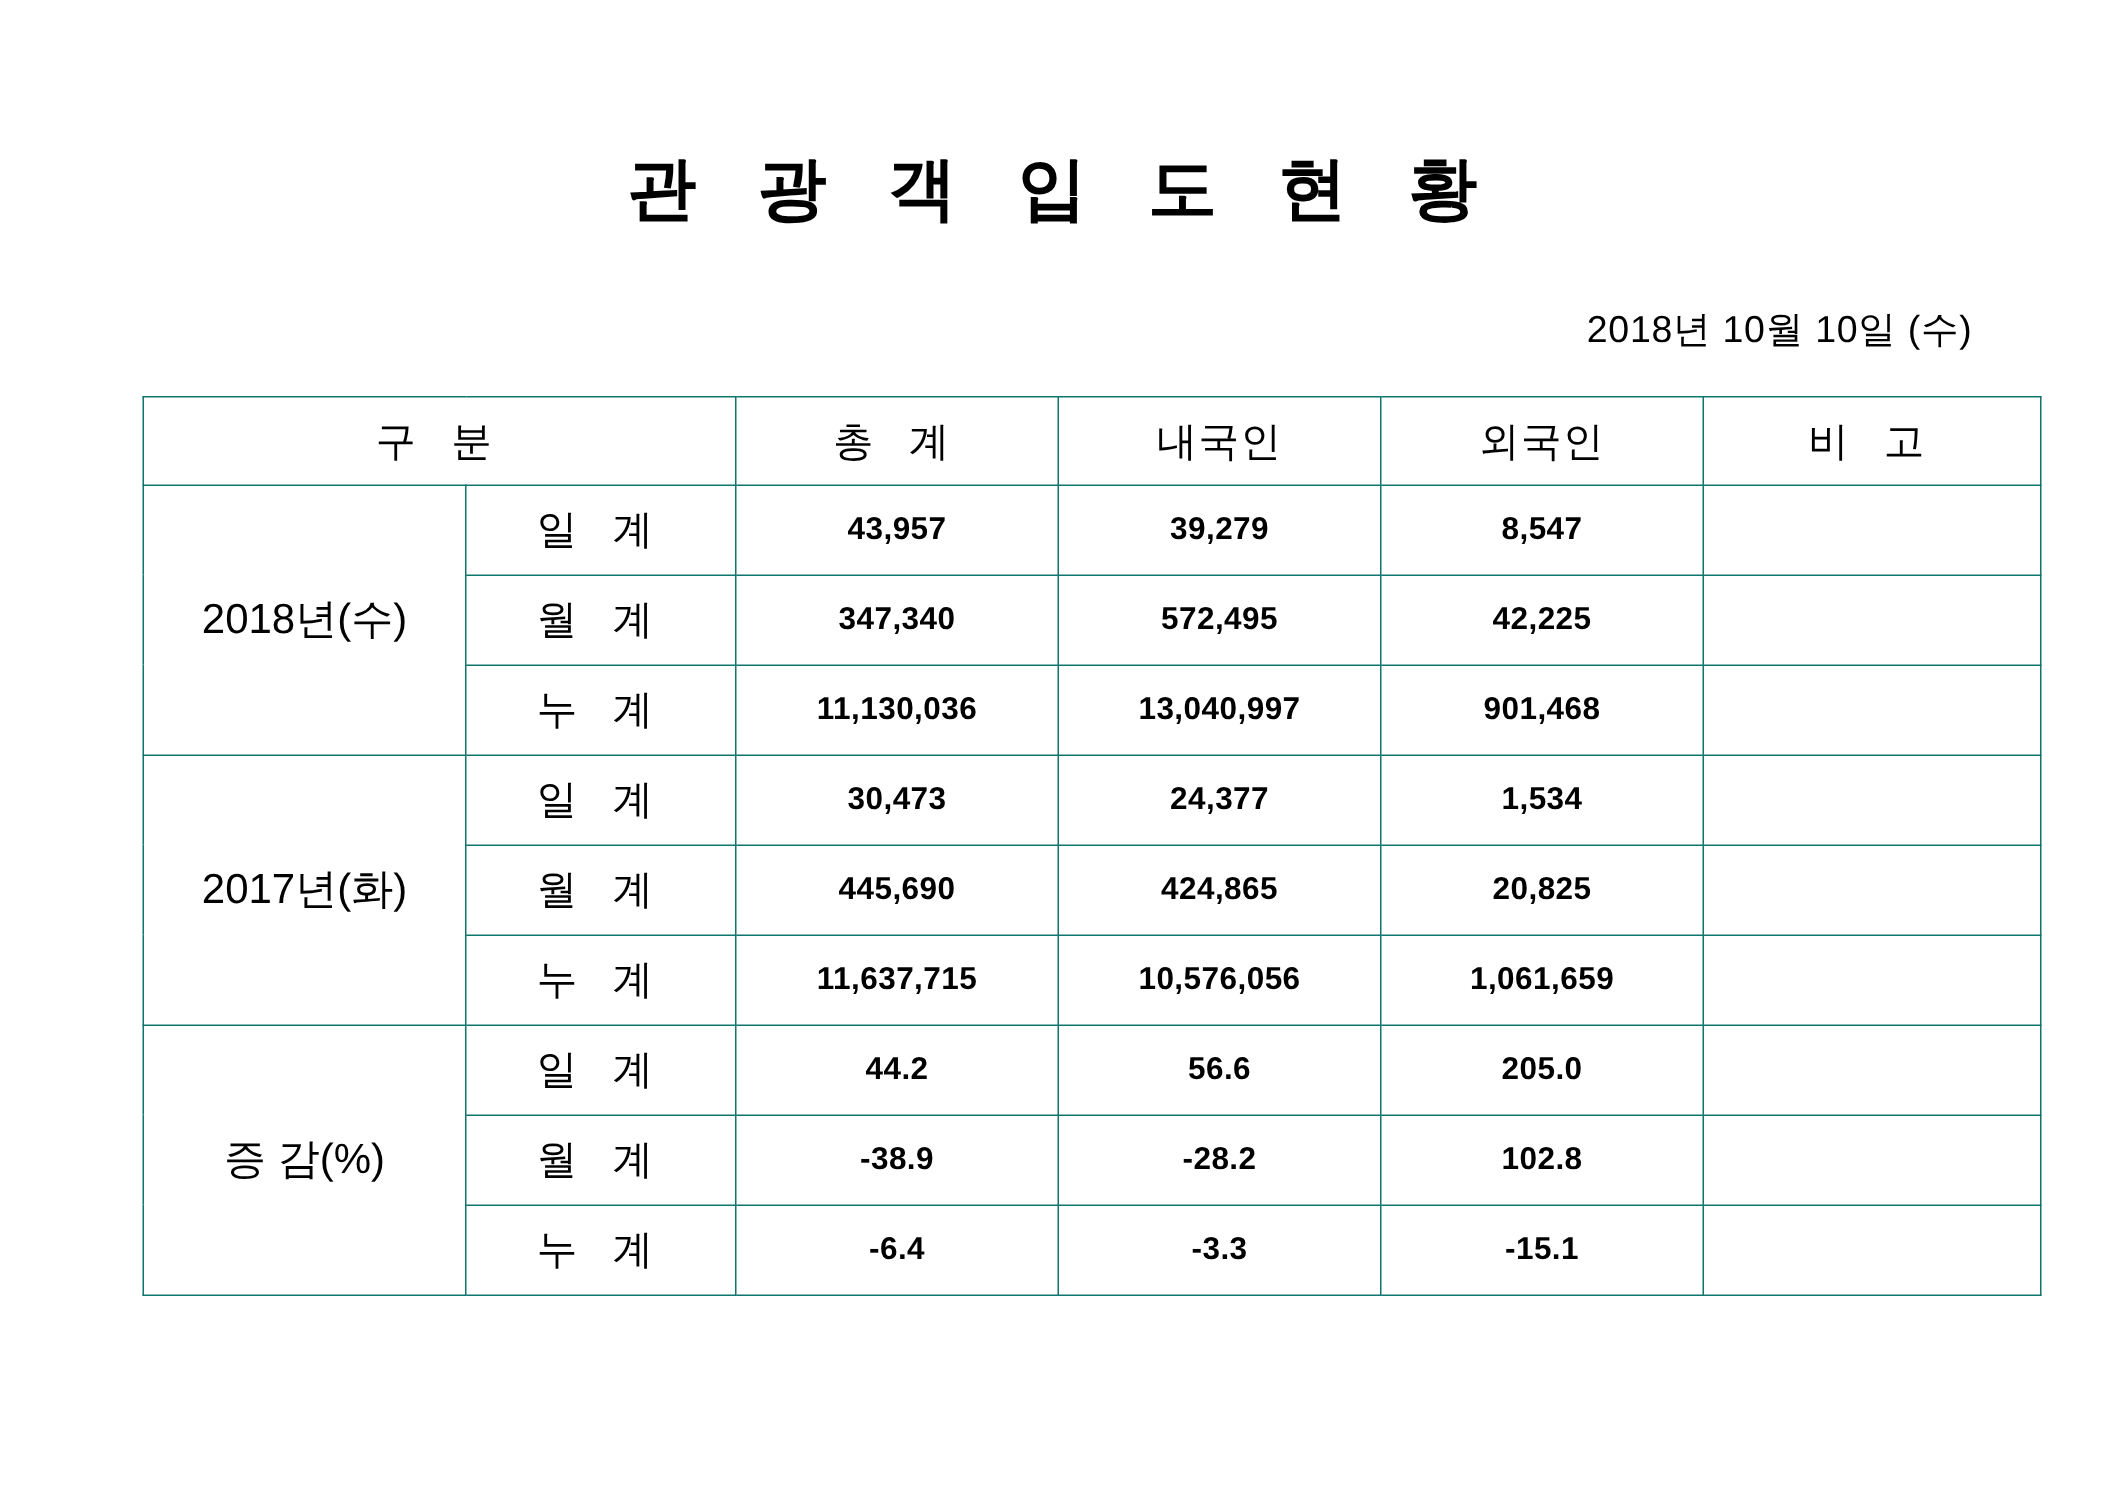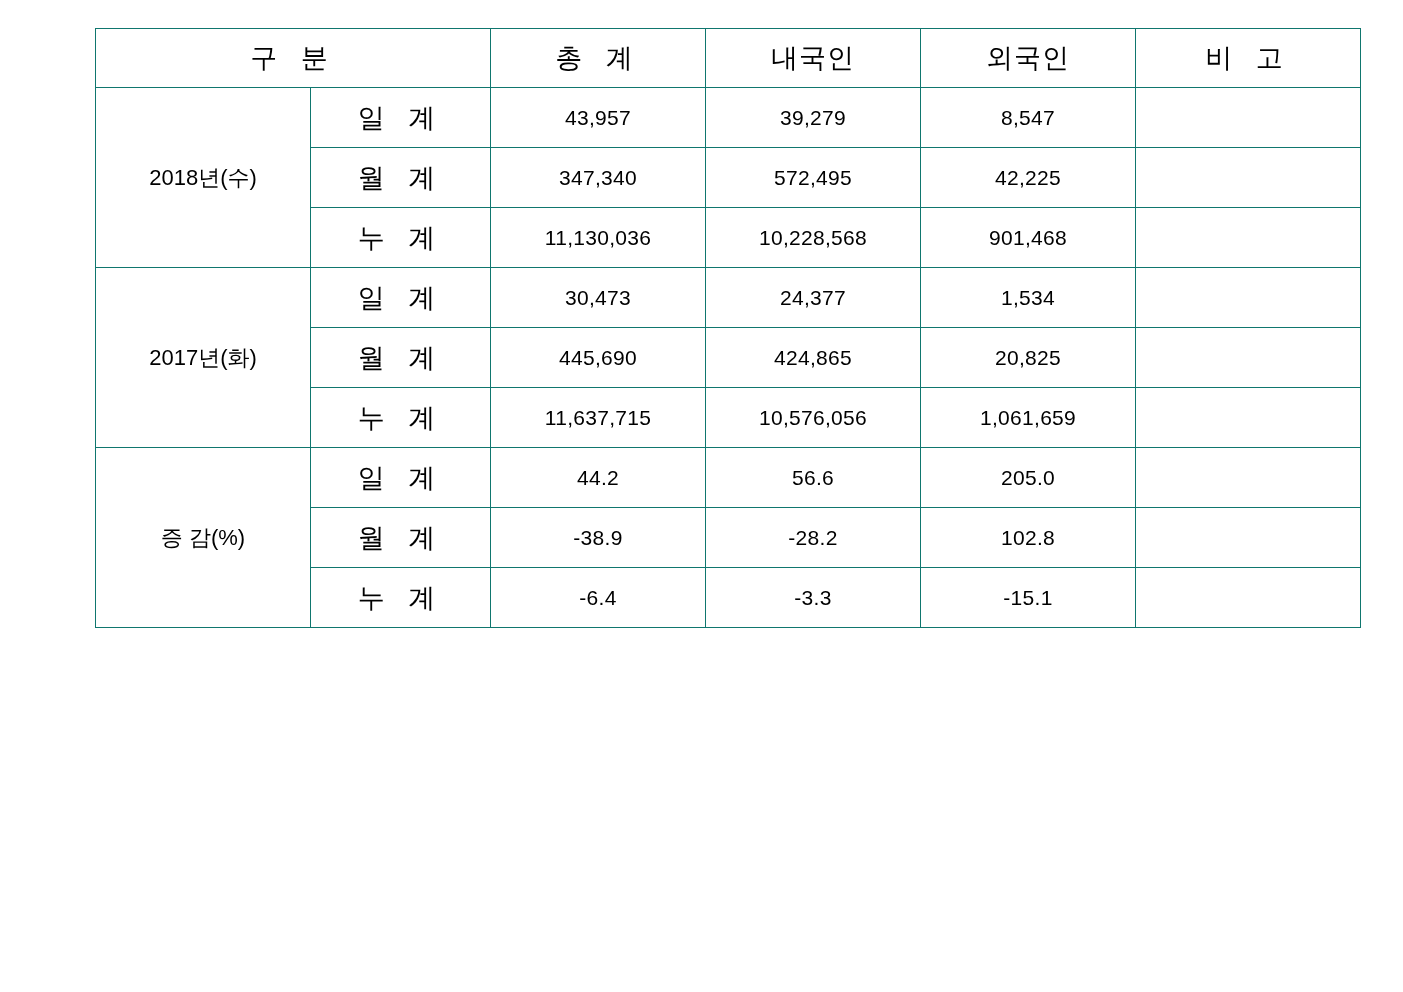--- a/index.html
+++ b/index.html
@@ -62,43 +62,45 @@
     font-size: 27px;
     font-weight: normal;
     letter-spacing: 8px;
     padding-left: 8px;
   }
   thead th.tight {
     letter-spacing: 1px;
     padding-left: 0;
   }
   td.group-label {
-    font-size: 22px;
+    font-size: 28px;
     font-weight: normal;
     letter-spacing: 0px;
   }
   td.sub-label {
     height: 59px;
     font-size: 27px;
     letter-spacing: 8px;
     padding-left: 8px;
   }
   td.value {
     font-size: 21px;
-    font-weight: normal;
+    font-weight: bold;
     letter-spacing: 0.3px;
   }
   td.note { }
 </style>
 </head>
 <body>
 
 <div class="page">
 
+  <div class="doc-title">관 광 객 입 도 현 황</div>
 
+  <div class="doc-date">2018년 10월 10일 (수)</div>
 
   <table class="report">
     <colgroup>
       <col class="col-group">
       <col class="col-sub">
       <col class="col-total">
       <col class="col-dom">
       <col class="col-for">
       <col class="col-note">
     </colgroup>
@@ -123,21 +125,21 @@
       <tr>
         <td class="sub-label">월 계</td>
         <td class="value">347,340</td>
         <td class="value">572,495</td>
         <td class="value">42,225</td>
         <td class="note"></td>
       </tr>
       <tr>
         <td class="sub-label">누 계</td>
         <td class="value">11,130,036</td>
-        <td class="value">10,228,568</td>
+        <td class="value">13,040,997</td>
         <td class="value">901,468</td>
         <td class="note"></td>
       </tr>
 
       <tr>
         <td class="group-label" rowspan="3">2017년(화)</td>
         <td class="sub-label">일 계</td>
         <td class="value">30,473</td>
         <td class="value">24,377</td>
         <td class="value">1,534</td>

